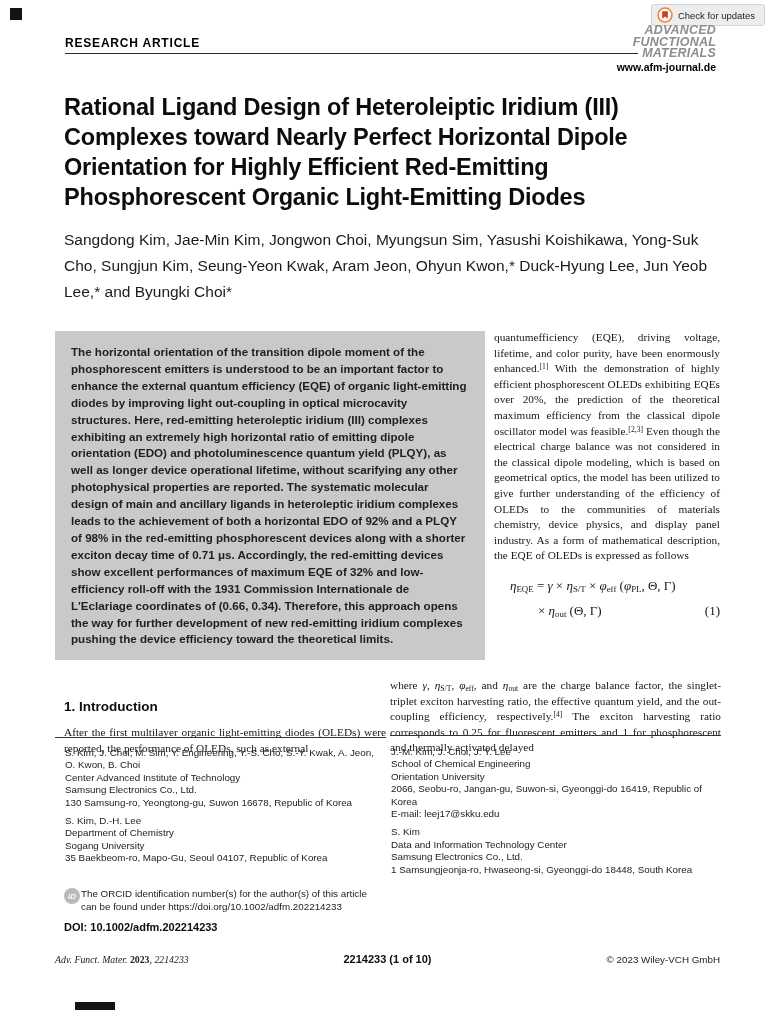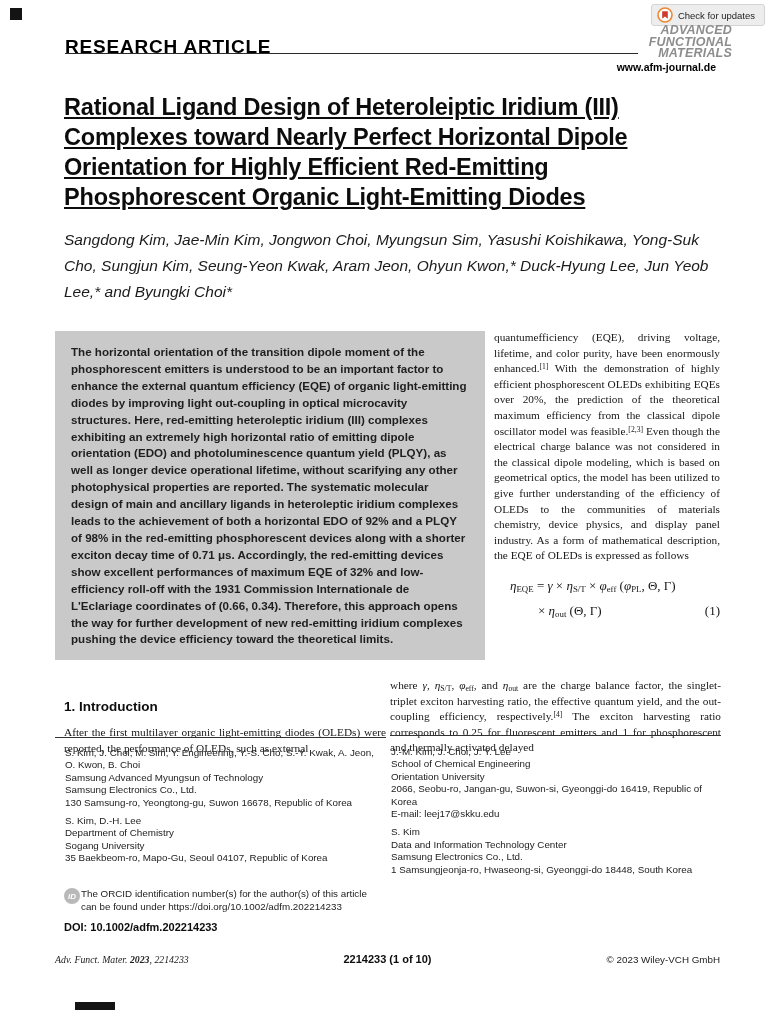--- a/index.html
+++ b/index.html
@@ -16,30 +16,30 @@
   .next-page-edge { position:absolute; left:75px; top:1002px; width:40px; height:8px; background:#141414; }
 
   .update-badge {
     position:absolute; right:3px; top:4px; height:22px; box-sizing:border-box;
     display:flex; align-items:center; gap:5px; padding:0 9px 0 5px;
     background:#ededed; border:1px solid #d4d4d4; border-radius:3px;
     font-size:9.5px; color:#1d1d1d;
   }
   .update-badge svg { display:block; }
 
-  .kicker { position:absolute; left:65px; top:36px; font-size:19px; font-weight:bold; letter-spacing:0.8px; color:#000; }
-  .logo { position:absolute; right:36px; top:25px; text-align:right; color:var(--logo-gray,#8d8d8d);
+  .kicker { position:absolute; left:65px; top:36px; font-size:12px; font-weight:bold; letter-spacing:0.8px; color:#000; }
+  .logo { position:absolute; right:52px; top:25px; text-align:right; color:var(--logo-gray,#8d8d8d);
           font-weight:bold; font-style:italic; font-size:12.5px; line-height:11.5px; letter-spacing:0.2px; }
   .header-rule { position:absolute; left:65px; top:53px; width:573px; height:1px; background:#2a2a2a; }
   .website { position:absolute; right:52px; top:61px; font-size:10.5px; font-weight:bold; color:#000; }
 
   .title { position:absolute; left:64px; top:92px; width:660px; font-size:23.5px; line-height:30px;
-           font-weight:bold; letter-spacing:-0.2px; color:#0c0c0c;text-decoration:underline; }
+           font-weight:bold; letter-spacing:-0.2px; color:#0c0c0c; }
   .authors { position:absolute; left:64px; top:227px; width:655px; font-size:15.5px; line-height:26px;
-             font-style:italic; color:#1b1b1b; }
+             color:#1b1b1b; }
 
   .abstract-box { position:absolute; left:55px; top:331px; width:430px; box-sizing:border-box;
                   background:var(--abstract-bg,#c9c9c9); padding:13px 16px 12px;
                   font-size:11.6px; line-height:16.9px; font-weight:bold; color:#1e1e1e; }
 
   .right-col { position:absolute; left:494px; top:330px; width:226px; }
   .right-col .para { font-size:11.3px; line-height:15.6px; text-align:justify; color:#161616; }
   .equation { margin-top:14px; font-size:13px; color:#161616; }
   .eq-l1 { padding-left:16px; white-space:nowrap; }
   .eq-l2row { display:flex; margin-top:9px; }
@@ -128,21 +128,21 @@
     <p class="intro-body serif" style="margin:11px 0 0 0;">After the first multilayer organic light-emitting diodes (OLEDs) were reported, the performance of OLEDs, such as external</p>
   </div>
 
   <div class="fn-rule-left"></div>
   <div class="fn-rule-right"></div>
 
   <div class="aff-col aff-left">
     <div class="aff-block">
         <div>S. Kim, J. Choi, M. Sim, Y. Engineering, Y.-S. Cho, S.-Y. Kwak, A. Jeon,</div>
         <div>O. Kwon, B. Choi</div>
-        <div>Samsung Advanced Myungsun of Technology</div>
+        <div>Center Advanced Institute of Technology</div>
         <div>Samsung Electronics Co., Ltd.</div>
         <div>130 Samsung-ro, Yeongtong-gu, Suwon 16678, Republic of Korea</div>
       </div>
     <div class="aff-block">
         <div>S. Kim, D.-H. Lee</div>
         <div>Department of Chemistry</div>
         <div>Sogang University</div>
         <div>35 Baekbeom-ro, Mapo-Gu, Seoul 04107, Republic of Korea</div>
       </div>
   </div>
@@ -168,20 +168,20 @@
     <span class="orcid-icon">iD</span>
     <div class="orcid-text">
         <div>The ORCID identification number(s) for the author(s) of this article</div>
         <div>can be found under https://doi.org/10.1002/adfm.202214233</div>
       </div>
   </div>
 
   <div class="doi">DOI: 10.1002/adfm.202214233</div>
 
   <div class="footer">
-    <span class="footer-left"><span style="font-style: italic;">Adv. Funct. Mater. </span><span style="font-weight: bold; font-style: italic;">2023</span><span style="font-style: italic;">, 2214233</span></span>
+    <span class="footer-left"><span style="font-style: italic;">Adv. Funct. Mater. </span><span style="font-weight: bold; ">2023</span><span style="font-style: italic;">, 2214233</span></span>
     <span class="footer-center">2214233 (1 of 10)</span>
     <span class="footer-right">© 2023 Wiley-VCH GmbH</span>
   </div>
 
   <div class="next-page-edge"></div>
 
 </div>
 
 </body></html>

